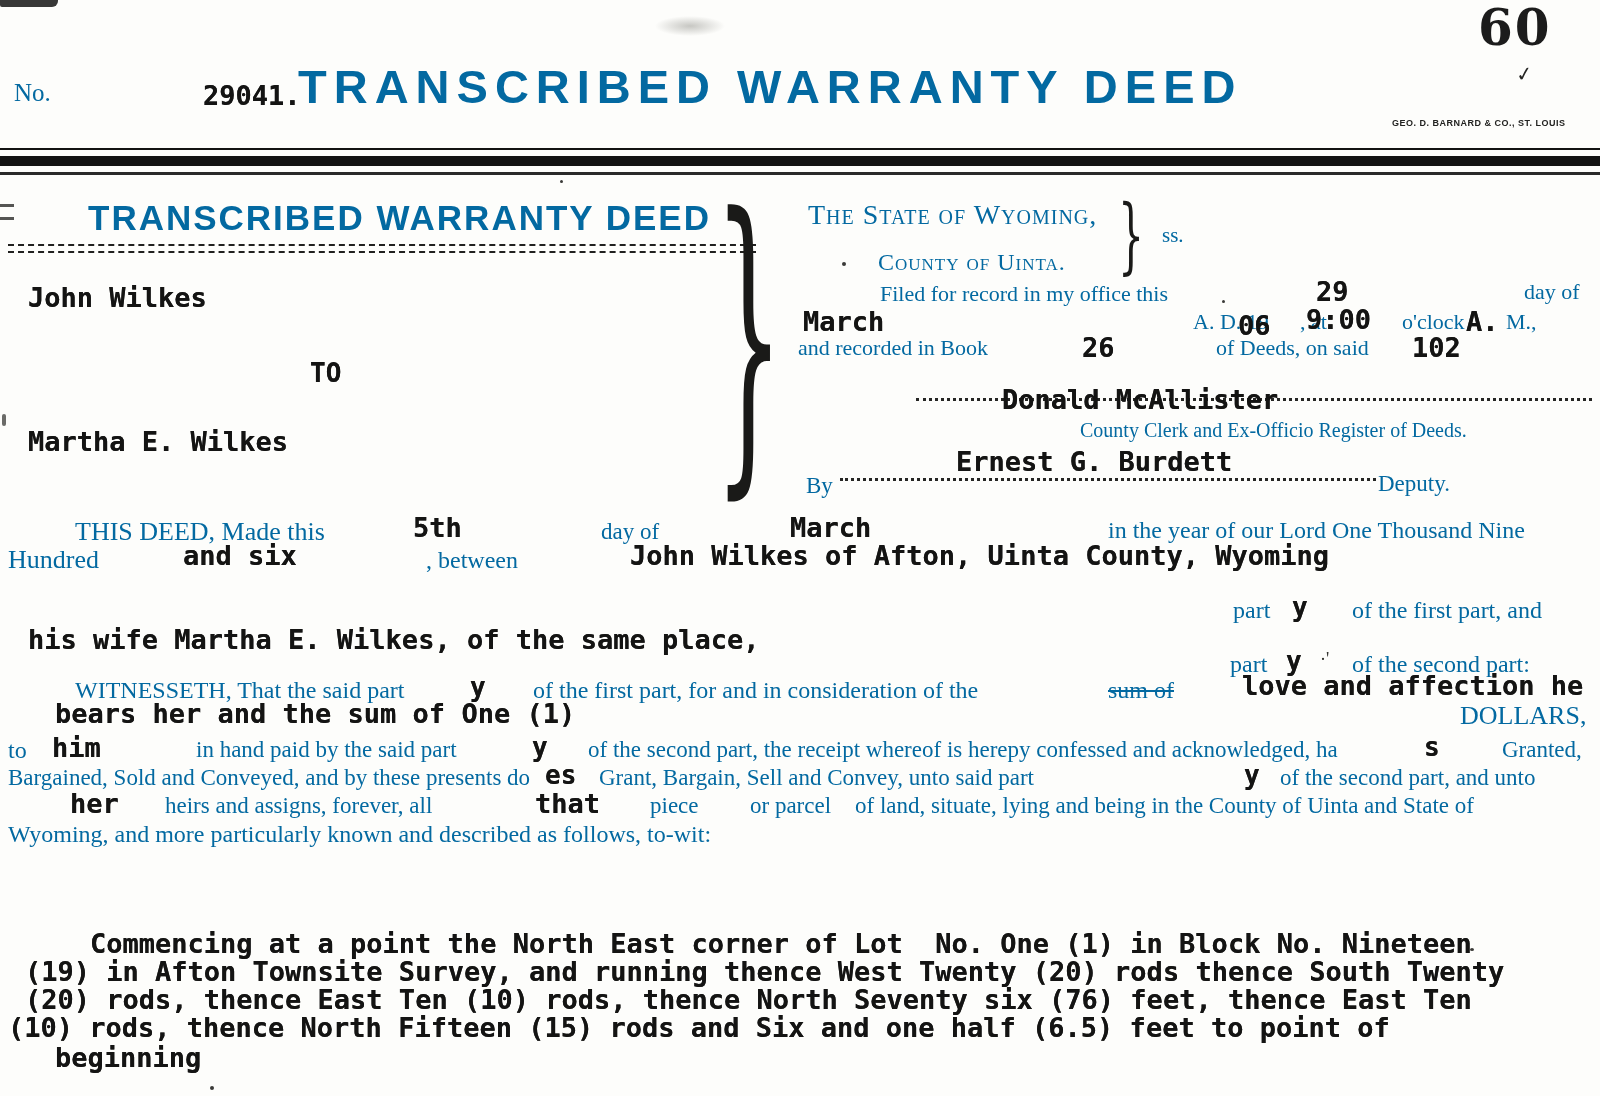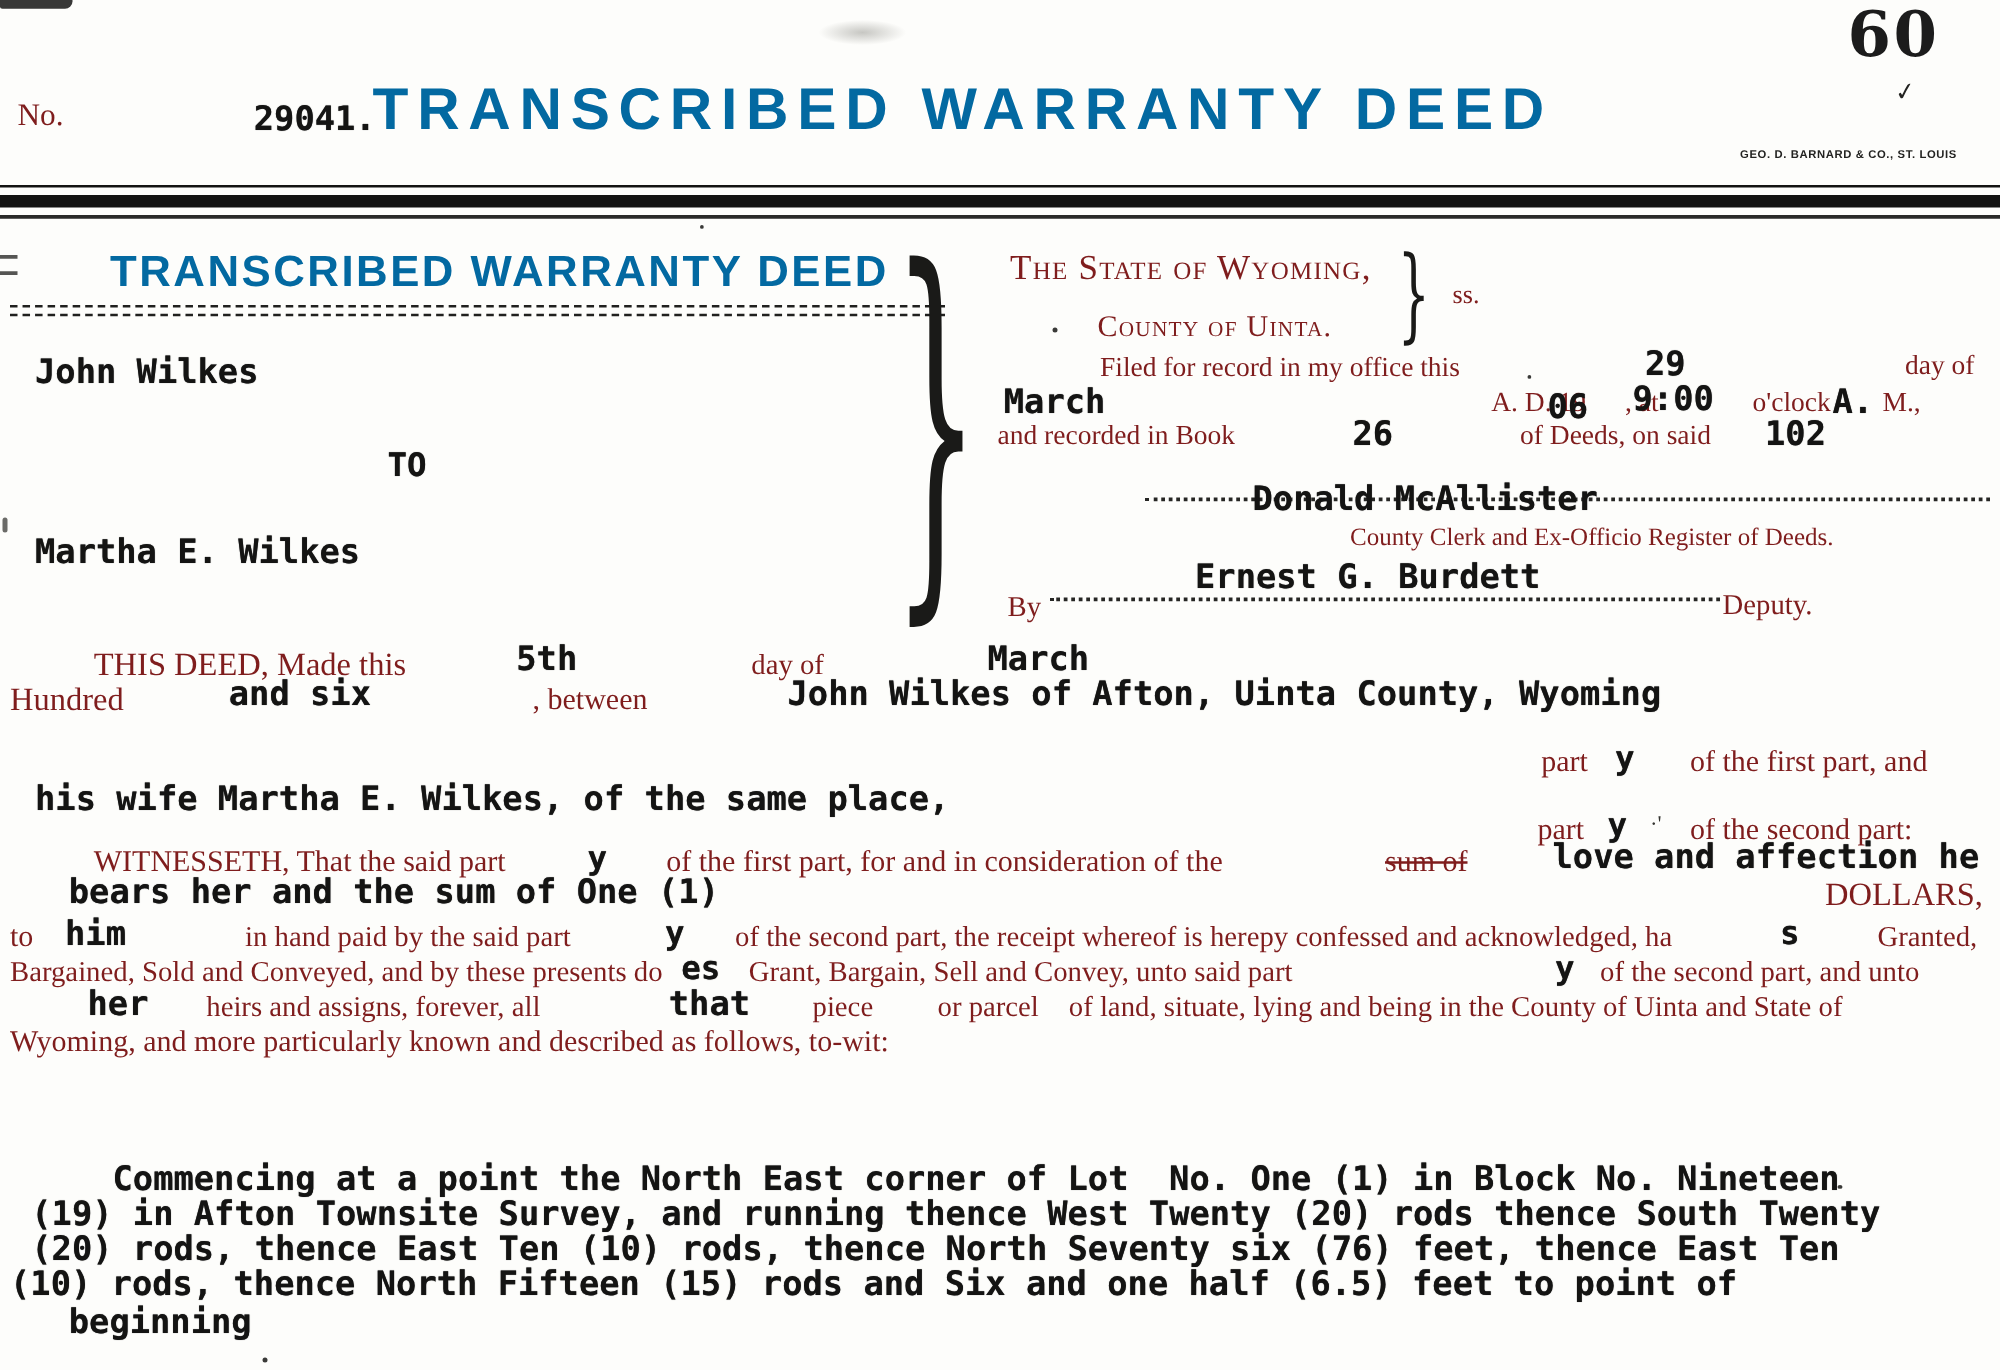--- a/index.html
+++ b/index.html
@@ -1,21 +1,21 @@
 <!DOCTYPE html>
 <html><head>
 <meta charset="utf-8">
 <style>
   html,body { margin:0; padding:0; background:#e8e8e4; }
   .page {
     position:relative; width:1600px; height:1096px; margin:0 auto;
     background:#fdfdfb; overflow:hidden; color:#1c1c1c;
   }
   .abs { position:absolute; white-space:pre; line-height:1.05; }
-  .print { font-family:"Liberation Serif", serif; color:#7f1d1d; }
+  .print { font-family:"Liberation Serif", serif; color:#0369a1; }
   .typed { font-family:"DejaVu Sans Mono", monospace; font-weight:700; color:#141413;
            text-shadow:0 0 0.6px rgba(20,20,20,.85); }
   .title { font-family:"Liberation Sans", sans-serif; font-weight:700; color:#0369a1; }
   .sc    { font-variant:small-caps; letter-spacing:1px; }
   .strike{ text-decoration:line-through; text-decoration-thickness:2px; }
   .rule  { position:absolute; left:0; width:1600px; background:#131312; }
   .dotline { position:absolute; height:0; border-bottom:3px dotted #262624; }
   .dashline { position:absolute; height:5px; border-top:2px dashed #20201e; border-bottom:2px dashed #20201e; }
   .brace { font-family:"DejaVu Serif", serif; font-weight:400; color:#1a1a18; transform-origin:left top; }
   .speck { position:absolute; background:#3a3a38; border-radius:50%; }
@@ -83,20 +83,21 @@
 
   <span class="abs typed" style="left:956px;top:448px;font-size:27px;">Ernest G. Burdett</span>
   <span class="abs print" style="left:806px;top:474px;font-size:23px;">By</span>
   <div class="dotline" style="left:840px;top:478px;width:536px;"></div>
   <span class="abs print" style="left:1378px;top:472px;font-size:23px;">Deputy.</span>
 
   <span class="abs print" style="left:75px;top:518px;font-size:26px;">THIS DEED, Made this</span>
   <span class="abs typed" style="left:413px;top:514px;font-size:27px;">5th</span>
   <span class="abs print" style="left:601px;top:520px;font-size:23px;">day of</span>
   <span class="abs typed" style="left:790px;top:514px;font-size:27px;">March</span>
+  <span class="abs print" style="left:1108px;top:518px;font-size:24px;">in the year of our Lord One Thousand Nine</span>
 
   <span class="abs print" style="left:8px;top:546px;font-size:26px;">Hundred</span>
   <span class="abs typed" style="left:183px;top:542px;font-size:27px;">and six</span>
   <span class="abs print" style="left:426px;top:548px;font-size:24px;">, between</span>
   <span class="abs typed" style="left:630px;top:542px;font-size:27px;">John Wilkes of Afton, Uinta County, Wyoming</span>
 
   <span class="abs print" style="left:1233px;top:598px;font-size:24px;">part</span>
   <span class="abs typed" style="left:1292px;top:594px;font-size:26px;">y</span>
   <span class="abs print" style="left:1352px;top:598px;font-size:24px;">of the first part, and</span>
 

